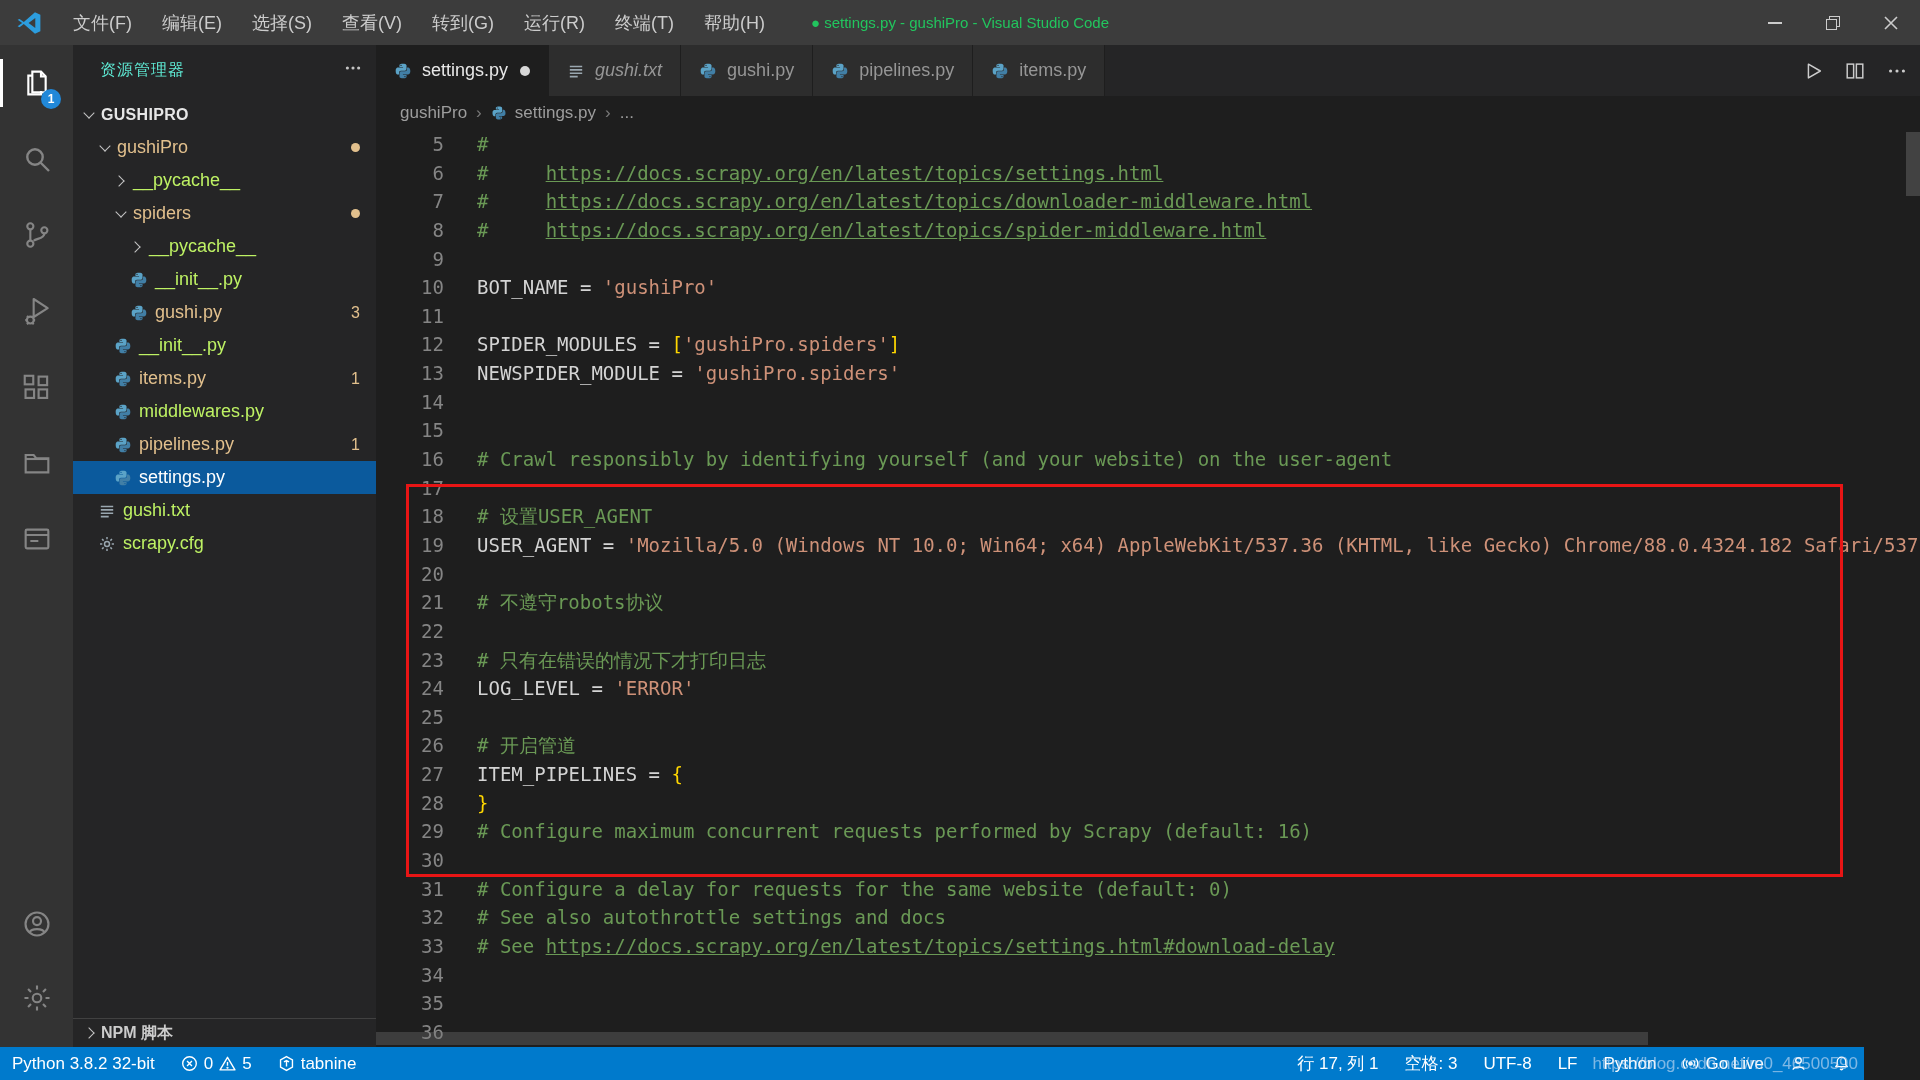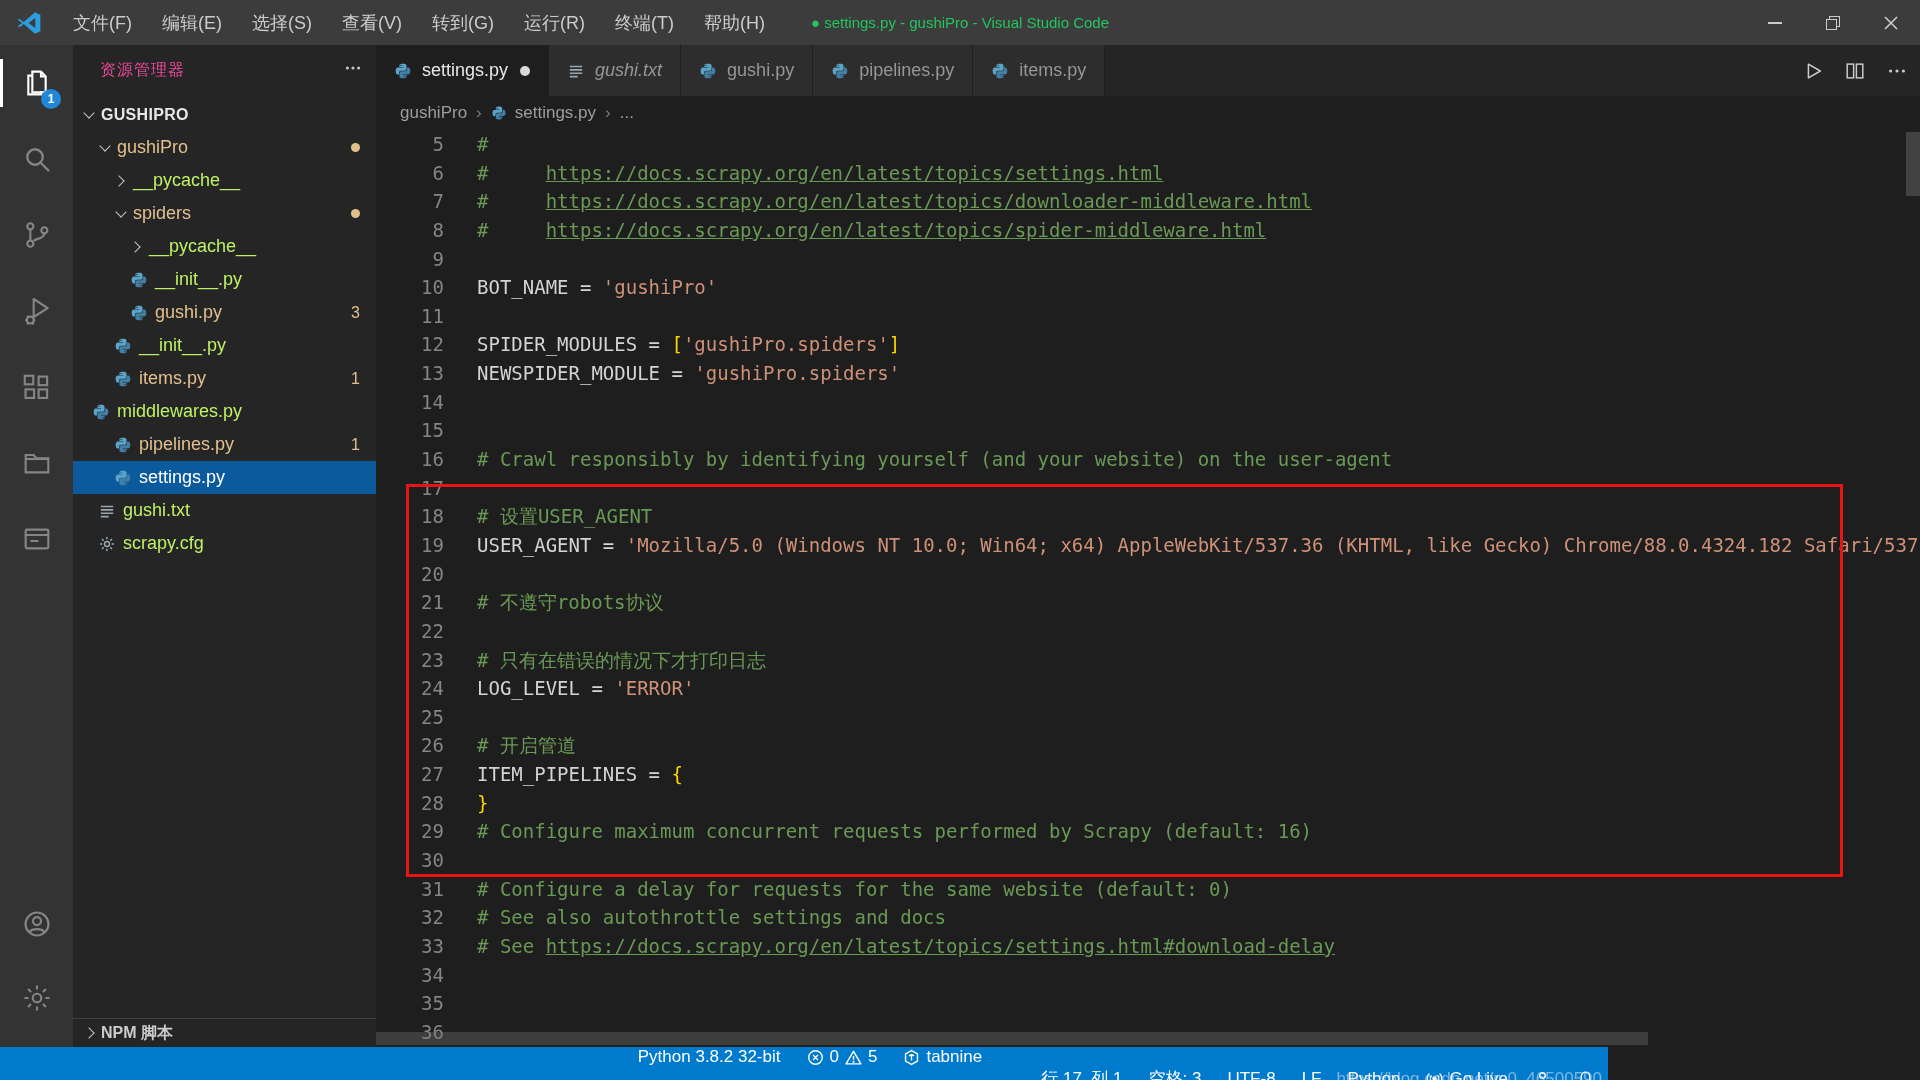--- a/index.html
+++ b/index.html
@@ -37,21 +37,21 @@
   .act-cell.active::before { content:""; position:absolute; left:0; top:14px; bottom:14px;
     width:2.5px; background:#FFFFFF; }
   .act-cell svg { width:32px; height:32px; }
   .act-badge { position:absolute; right:12px; bottom:12px; min-width:20px; height:20px;
     border-radius:10px; background:#2188D9; color:#FFF; font-size:12px; display:flex;
     align-items:center; justify-content:center; font-weight:bold; }
 
   
   .sidebar { width:303px; background:#252526; position:relative; flex:none; color:#CCCCCC; overflow:hidden; }
   .side-header { height:44px; display:flex; align-items:center; padding:6px 14px 0 27px;
-    font-size:16px; color:#ec4899; letter-spacing:1px; }
+    font-size:16px; color:#5eead4; letter-spacing:1px; }
   .side-more { margin-left:auto; color:#C5C5C5; }
   .side-more svg { width:18px; height:18px; }
   .tree { padding-top:9px; }
   .tree-row { height:33px; display:flex; align-items:center; font-size:18px; cursor:default; white-space:nowrap; }
   .tree-row.selected { background:#0B5A9D; }
   .tree-row.selected .tlabel { color:#FFFFFF; }
   .chev { width:16px; height:16px; flex:none; position:relative; margin-right:4px; }
   .chev::before { content:""; position:absolute; left:4px; top:4px; width:7px; height:7px;
     border-right:1.7px solid #C5C5C5; border-bottom:1.7px solid #C5C5C5; }
   .chev.right::before { transform:rotate(-45deg); left:2px; }
@@ -101,22 +101,22 @@
   .tok-k { color:#569CD6; }
   .tok-n { color:#B5CEA8; }
   .tok-b { color:#FFD700; }
 
   .annotation { position:absolute; left:30px; top:354px; width:1437px; height:393px;
     border:3px solid #E81515; z-index:4; pointer-events:none; }
   .vscroll { position:absolute; right:0; top:2px; width:14px; height:64px; background:rgba(121,121,121,.4); }
   .hscroll { position:absolute; left:0; bottom:2px; width:1272px; height:13px; background:rgba(121,121,121,.35); }
 
   
-  .statusbar { position:absolute; left:0; bottom:0; width:1608px; height:33px; background:#007ACC;
-    color:#FFFFFF; display:flex; align-items:center; font-size:17px; z-index:10;flex-direction:column; }
+  .statusbar { position:absolute; left:0; bottom:0; width:1864px; height:33px; background:#007ACC;
+    color:#FFFFFF; display:flex; align-items:center; font-size:17px; z-index:10; }
   .sb-left { display:flex; align-items:center; padding-left:12px; gap:26px; }
   .sb-right { margin-left:auto; display:flex; align-items:center; gap:26px; padding-right:14px; position:relative; }
   .sb-item { display:flex; align-items:center; gap:6px; white-space:nowrap; }
   .sb-item svg { width:17px; height:17px; }
   .watermark { position:absolute; right:6px; top:50%; transform:translateY(-50%);
     color:rgba(210,225,245,.6); font-size:17px; white-space:nowrap; z-index:6; pointer-events:none; }
 </style>
 </head>
 <body>
 
@@ -308,21 +308,21 @@
         <div class="tree-row" style="padding-left: 40px;">
           <span class="ficon" style="display: inline-flex; align-items: center;">
             <svg viewBox="0 0 32 32">
               <path fill="#5BA3C7" d="M15.9 3c-6.6 0-6.2 2.9-6.2 2.9v3h6.4v.9H7.2S3 9.3 3 15.9s3.7 6.4 3.7 6.4h2.2v-3.1s-.1-3.7 3.6-3.7h6.3s3.5.1 3.5-3.4V6.4S22.8 3 15.9 3zm-3.4 2a1.1 1.1 0 110 2.2 1.1 1.1 0 010-2.2z"></path>
               <path fill="#417FA6" d="M16.1 29c6.6 0 6.2-2.9 6.2-2.9v-3h-6.4v-.9h8.9S29 22.5 29 16.1s-3.7-6.4-3.7-6.4h-2.2v3.1s.1 3.7-3.6 3.7h-6.3s-3.5-.1-3.5 3.4v5.7S9.2 29 16.1 29zm3.4-2a1.1 1.1 0 110-2.2 1.1 1.1 0 010 2.2z"></path>
             </svg>
           </span>
           <span class="tlabel mod">items.py</span>
           <span class="tbadge">1</span>
         </div>
-        <div class="tree-row" style="padding-left: 18px; text-align: center;">
+        <div class="tree-row" style="padding-left: 40px; text-align: center;">
           <span class="ficon" style="display: inline-flex; align-items: center;">
             <svg viewBox="0 0 32 32">
               <path fill="#5BA3C7" d="M15.9 3c-6.6 0-6.2 2.9-6.2 2.9v3h6.4v.9H7.2S3 9.3 3 15.9s3.7 6.4 3.7 6.4h2.2v-3.1s-.1-3.7 3.6-3.7h6.3s3.5.1 3.5-3.4V6.4S22.8 3 15.9 3zm-3.4 2a1.1 1.1 0 110 2.2 1.1 1.1 0 010-2.2z"></path>
               <path fill="#417FA6" d="M16.1 29c6.6 0 6.2-2.9 6.2-2.9v-3h-6.4v-.9h8.9S29 22.5 29 16.1s-3.7-6.4-3.7-6.4h-2.2v3.1s.1 3.7-3.6 3.7h-6.3s-3.5-.1-3.5 3.4v5.7S9.2 29 16.1 29zm3.4-2a1.1 1.1 0 110-2.2 1.1 1.1 0 010 2.2z"></path>
             </svg>
           </span>
           <span class="tlabel">middlewares.py</span>
         </div>
         <div class="tree-row" style="padding-left: 40px;">
           <span class="ficon" style="display: inline-flex; align-items: center;">

